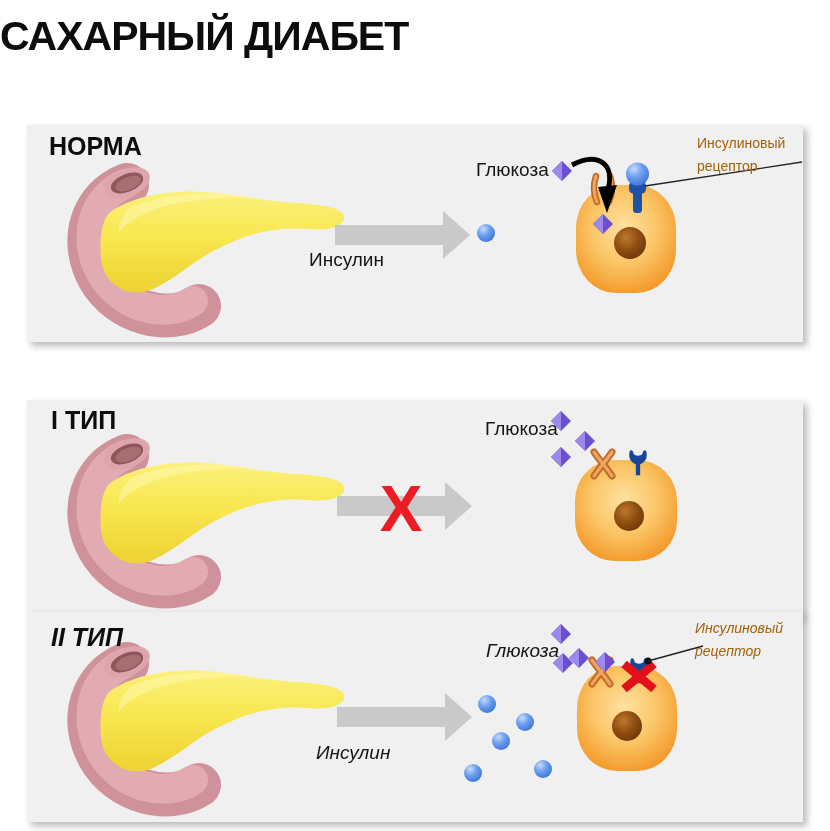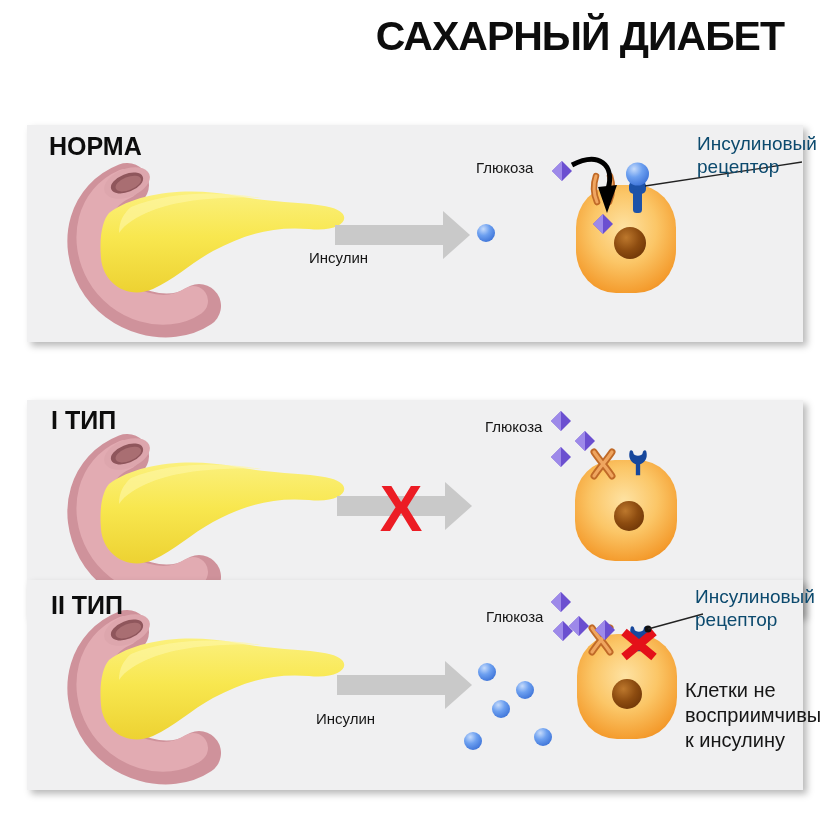--- a/index.html
+++ b/index.html
@@ -1,34 +1,34 @@
 <!DOCTYPE html>
 <html><head>
 <meta charset="utf-8">
 <style>
   html,body{margin:0;padding:0;}
   body{
     width:830px;height:831px;position:relative;background:#ffffff;
     font-family:"Liberation Sans",sans-serif;color:#111;overflow:hidden;
   }
   .page-title{
-    position:absolute;top:13px;left:0;width:784px;text-align:right;
+    position:absolute;top:13px;left:0;width:784px;text-align:left;
     font-size:41px;font-weight:bold;letter-spacing:-1px;color:#0d0d0d;white-space:nowrap;
   }
   .panel{
     position:absolute;left:27px;width:776px;background:#f0f0f1;
     box-shadow:4px 4px 7px rgba(0,0,0,0.28);
   }
   #panel-norma{top:125px;height:217px;}
   #panel-type1{top:352px;height:216px;margin-top:48px;}
-  #panel-type2{top:580px;height:210px;}
+  #panel-type2{top:612px;height:210px;font-style:italic;}
   .scene{position:absolute;left:0;top:0;}
   .hdr{position:absolute;font-size:25px;font-weight:bold;color:#0d0d0d;white-space:nowrap;z-index:3;}
-  .lbl{position:absolute;font-size:15px;color:#161616;white-space:nowrap;z-index:3;}
-  .wraplbl{position:absolute;font-size:19px;line-height:23px;color:#0c4a6e;z-index:3;}
+  .lbl{position:absolute;font-size:19px;color:#161616;white-space:nowrap;z-index:3;}
+  .wraplbl{position:absolute;font-size:14px;line-height:23px;color:#a16207;z-index:3;}
   .cap{position:absolute;font-size:20px;color:#161616;z-index:3;}
   .center{text-align:left;}
   svg{display:block;}
 </style>
 </head>
 <body>
 
 <svg width="0" height="0" style="position:absolute" aria-hidden="true">
   <defs>
     <linearGradient id="pancGrad" x1="0" y1="0" x2="0" y2="1">
@@ -179,14 +179,13 @@
 
     <use href="#diamond" transform="translate(534,22)"></use>
     <use href="#diamond" transform="translate(536,51)"></use>
     <use href="#diamond" transform="translate(552,46)"></use>
     <use href="#diamond" transform="translate(578,50)"></use>
   </svg>
 
   <div class="lbl" style="left:459px;top:28px">Глюкоза</div>
   <div class="lbl center" style="left:289px;top:130px;width:150px">Инсулин</div>
   <div class="wraplbl" style="left:668px;top:5px;width:114px">Инсулиновый рецептор</div>
-  <div class="cap" style="left:658px;top:98px;width:136px;line-height:25px">Клетки не восприимчивы к инсулину</div>
 </section>
 
 </body></html>

